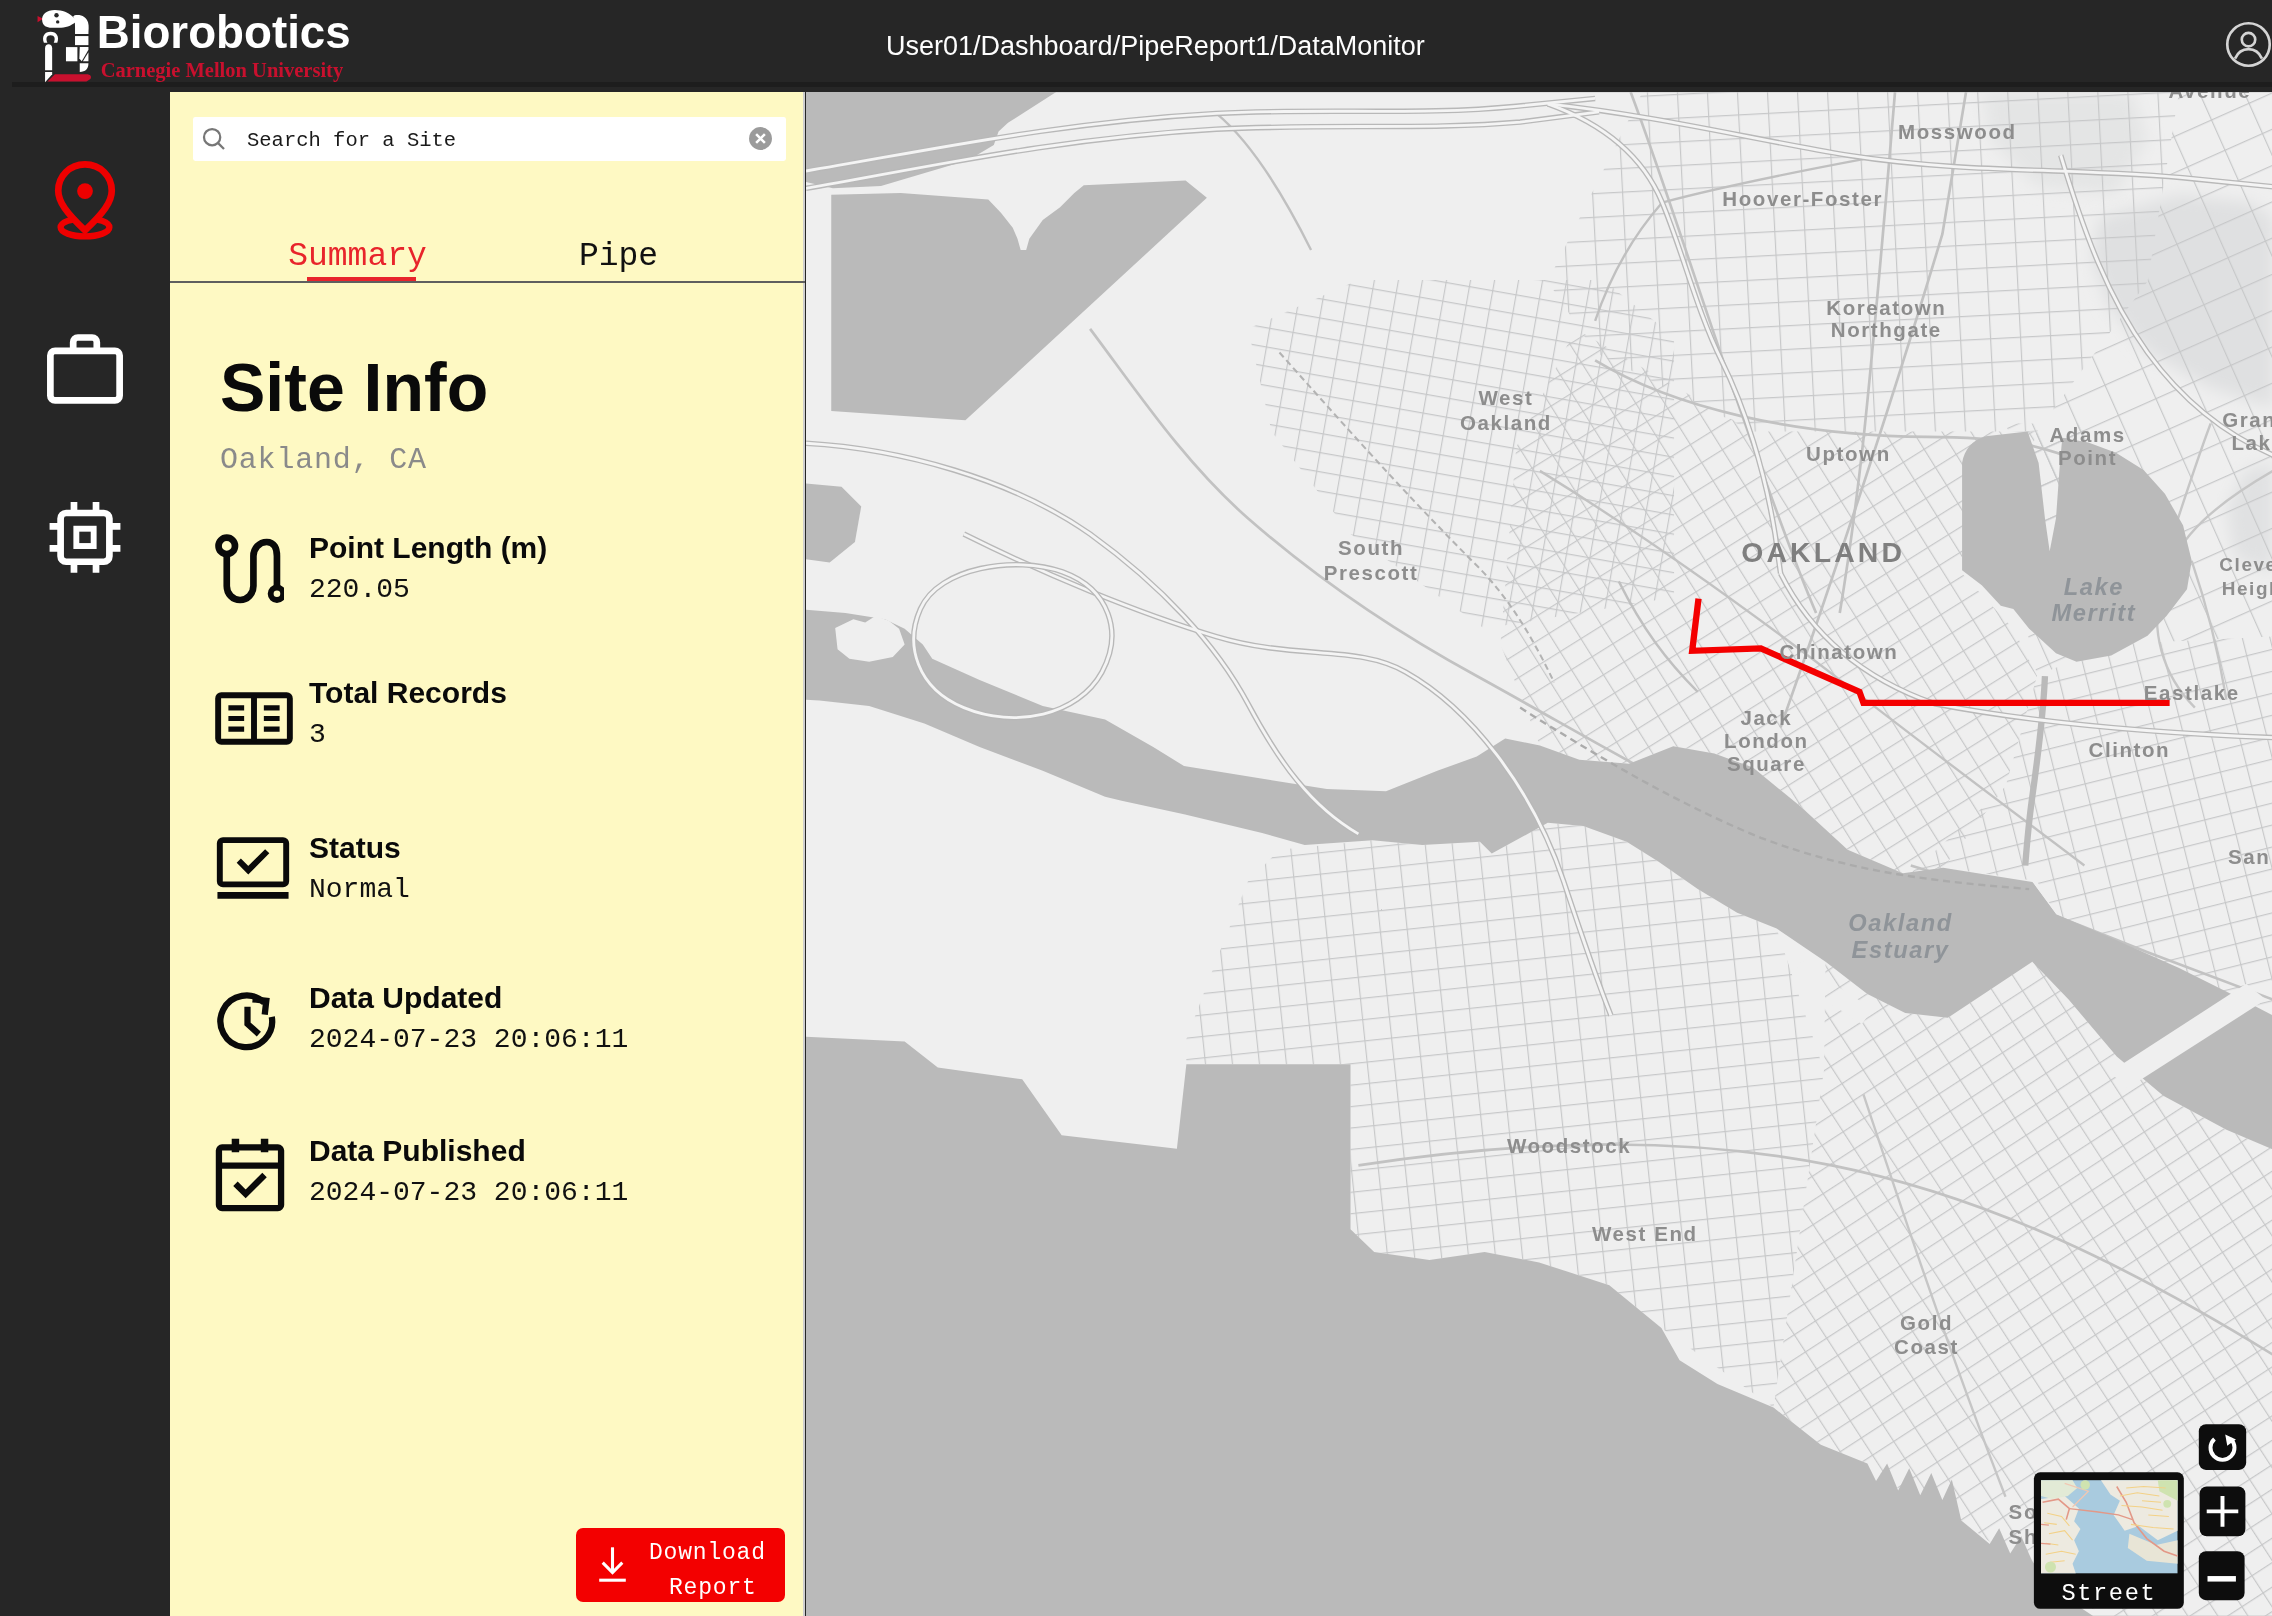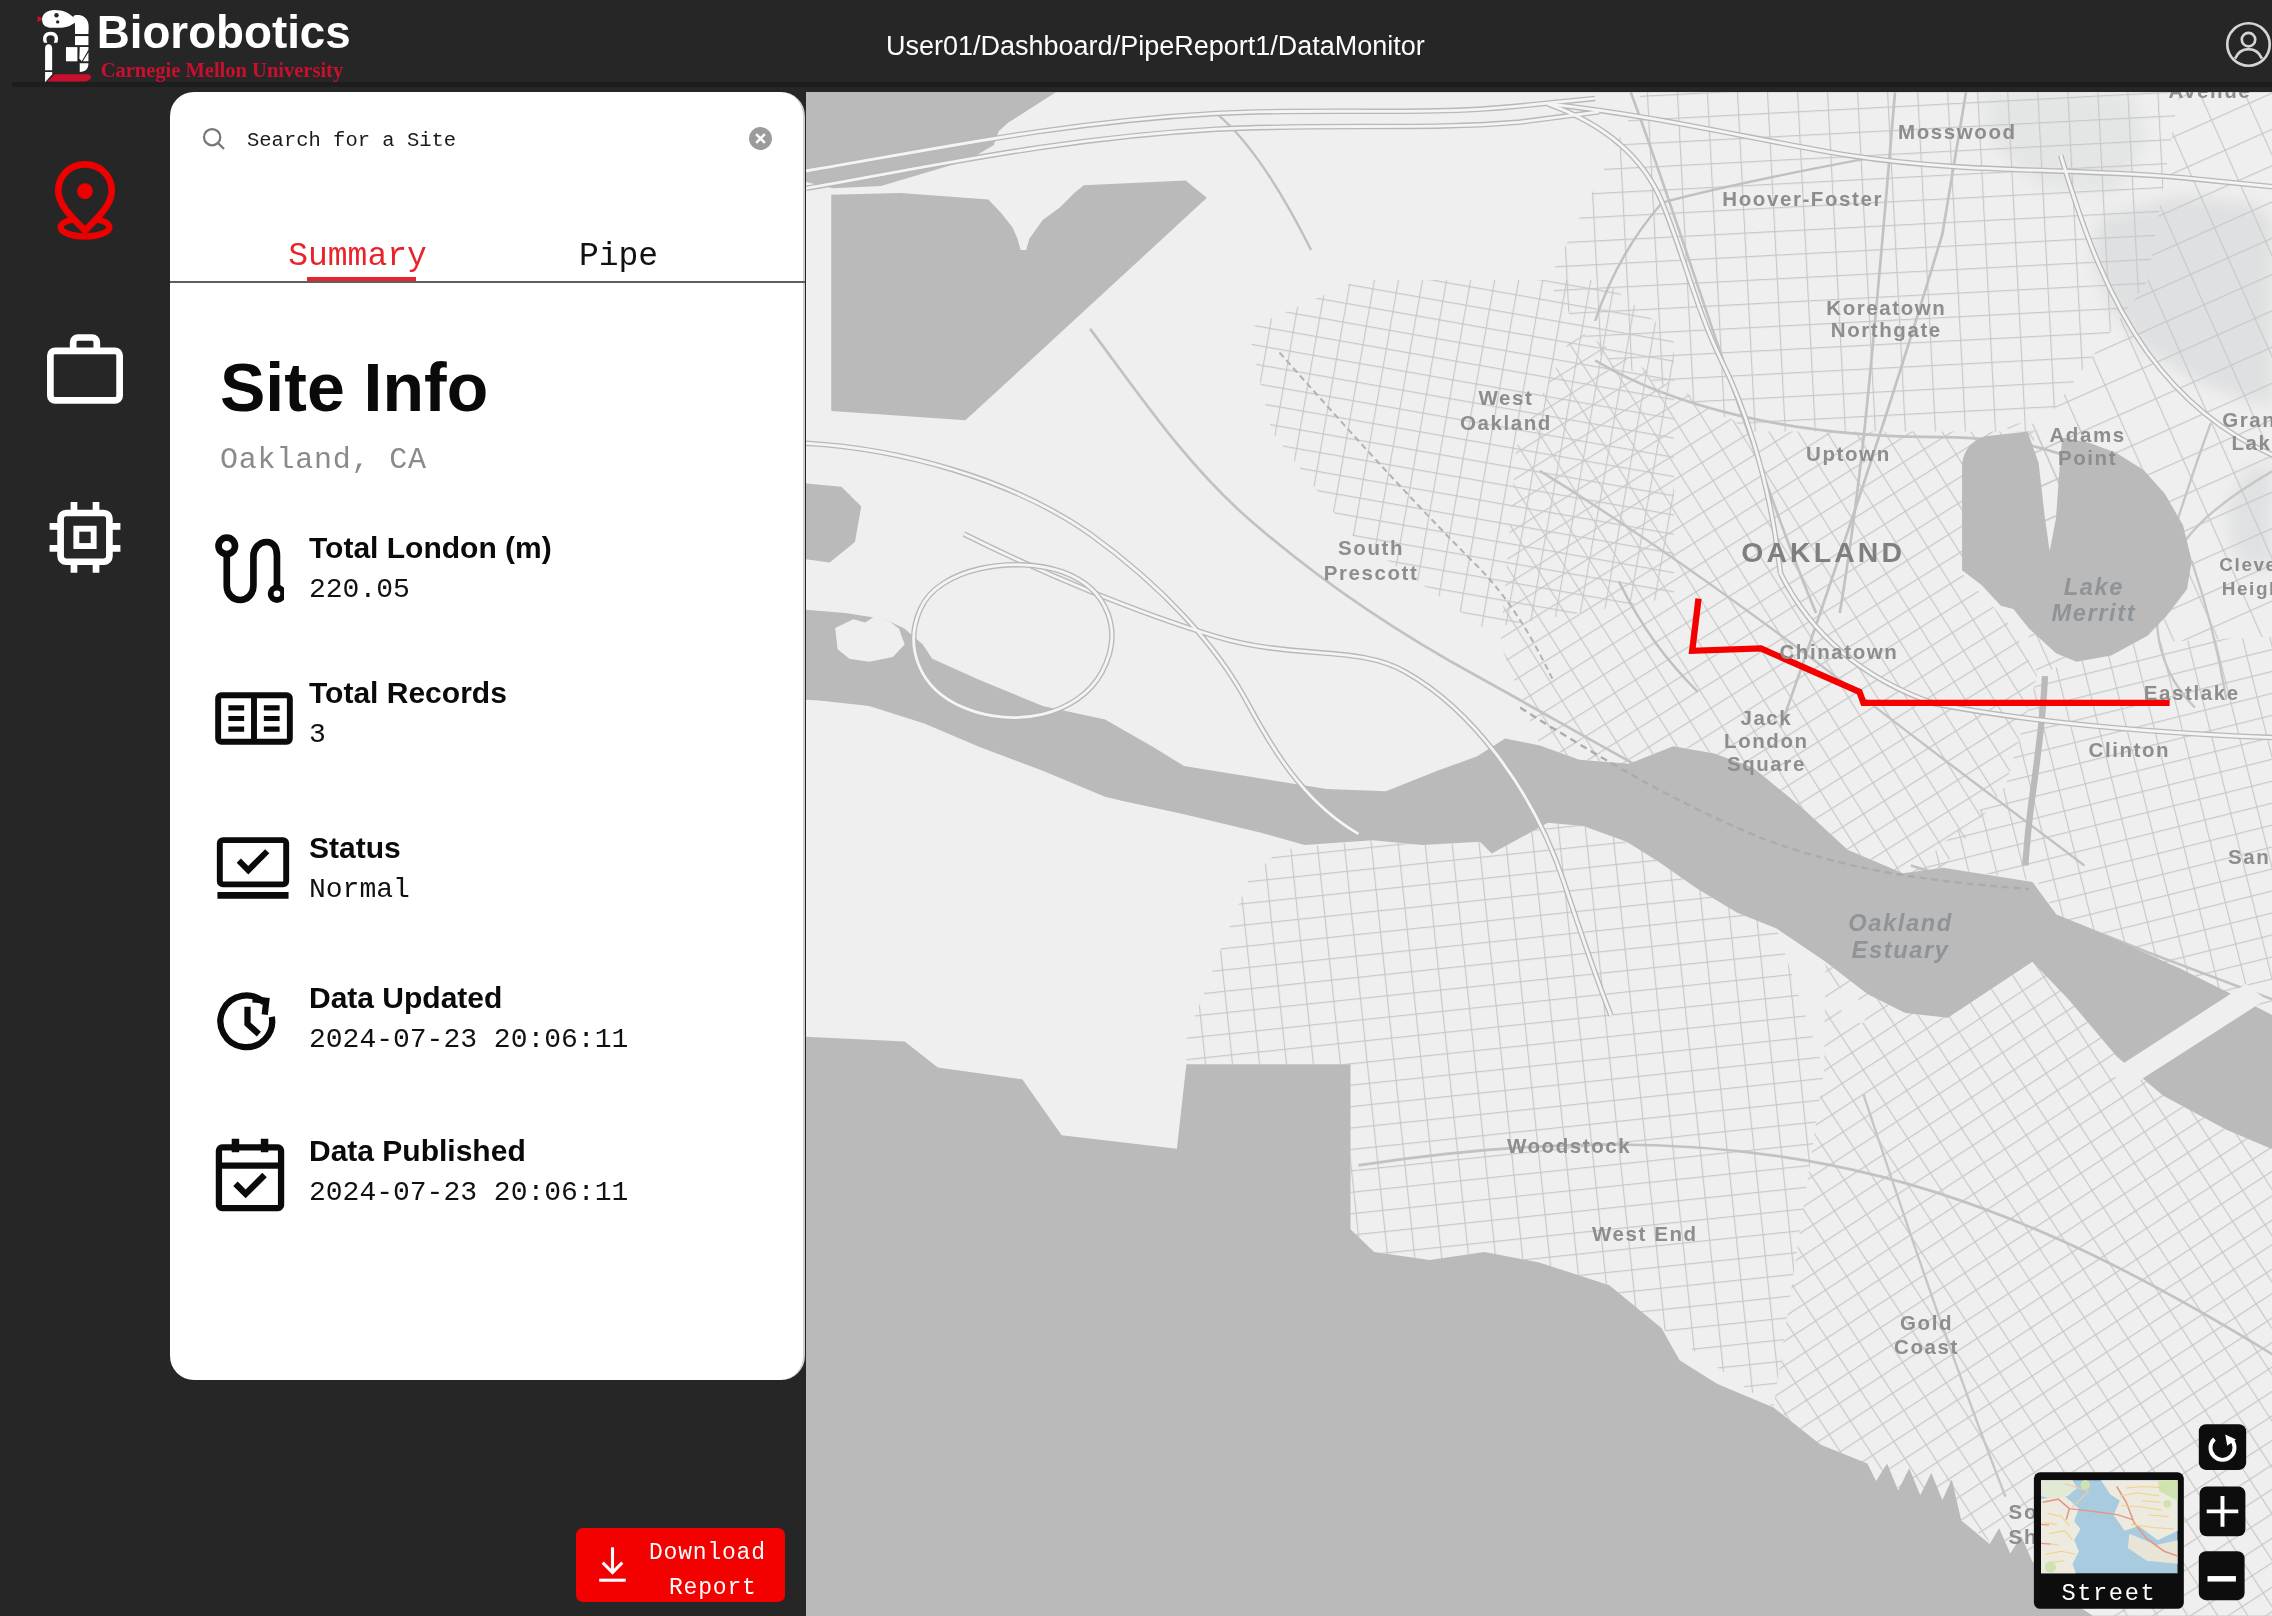--- a/index.html
+++ b/index.html
@@ -3,21 +3,21 @@
 <style>
 * { margin:0; padding:0; box-sizing:border-box; }
 html,body { width:2273px; height:1616px; overflow:hidden; background:#262626; }
 body { font-family:"Liberation Sans", sans-serif; position:relative; }
 .mono { font-family:"Liberation Mono", monospace; }
 #topbar { position:absolute; left:12px; top:0; width:2273px; height:87px; background:#262626; border-bottom:5.5px solid #1d1d1d; z-index:30; }
 #crumb { position:absolute; left:874px; top:31px; width:710px; color:#fdfdfd; font-size:27px; }
 #logo { position:absolute; left:24px; top:8px; }
 #avatar { position:absolute; left:2212px; top:20px; }
 #sidebar { position:absolute; left:0; top:87px; width:170px; height:1529px; background:#262626; z-index:20; }
-#panel { position:absolute; left:170px; top:92px; width:635px; height:1288px; background:#ffffff; z-index:10; border-right:2.4px solid #cfcfcf;border-radius:24px;}
+#panel { position:absolute; left:170px; top:92px; width:635px; height:1524px; background:#fef9c3; z-index:10; border-right:2.4px solid #cfcfcf;}
 #search { position:absolute; left:23px; top:24.5px; width:593px; height:44px; background:#ffffff; border-radius:2.4px; }
 #search .stext { position:absolute; left:54px; top:12px; font-size:20.5px; color:#1a1a1a; letter-spacing:0px;}
 #tabs { position:absolute; left:0px; top:146px; width:635px; }
 .tab { position:absolute; top:0; width:221px; text-align:center; font-size:33px; }
 #tab1 { left:77px; color:#e8242b; }
 #tab2 { left:338px; color:#111; }
 #tabuline { position:absolute; left:137px; top:39px; width:109px; height:4.7px; background:#e8242b; }
 #divider { position:absolute; left:0px; top:189px; width:635px; height:2.4px; background:#5f5f5f; }
 h1 { position:absolute; left:50px; top:256px; font-size:68px; color:#0a0a0a; font-weight:bold;}
 #loc { position:absolute; left:50px; top:351px; font-size:30px; color:#8a8a8a; letter-spacing:0.8px;}
@@ -96,21 +96,21 @@
     </div>
     <div id="divider"></div>
     <h1>Site Info</h1>
     <div id="loc" class="mono">Oakland, CA</div>
     <div class="row" style="top:439px">
       <div class="ic" style="top:0px"><svg width="69" height="80" viewBox="0 0 88 102" fill="none" stroke="#0a0a0a">
   <circle cx="15" cy="19" r="10.5" stroke-width="8.5"></circle>
   <path d="M15 29.5 L15 70 C15 80 22.5 88 32 88 C41.5 88 49 80 49 70 L49 32 C49 22 56.5 14 66 14 C75.5 14 79 22 79 32 L79 70" stroke-width="8.5"></path>
   <circle cx="79" cy="80" r="8" stroke-width="7.5"></circle>
 </svg></div>
-      <div class="lab">Total London (m)</div>
+      <div class="lab">Point Length (m)</div>
       <div class="val mono">220.05</div>
     </div>
     <div class="row" style="top:584px">
       <div class="ic" style="top:16px"><svg width="78" height="53" viewBox="0 0 99 67" fill="none" stroke="#0a0a0a">
   <rect x="4" y="4" width="91" height="59" rx="4" stroke-width="7.5"></rect>
   <path d="M49.5 4 L49.5 63" stroke-width="7.5"></path>
   <path d="M17 20 L37 20 M17 33.5 L37 33.5 M17 47 L37 47 M62 20 L82 20 M62 33.5 L82 33.5 M62 47 L82 47" stroke-width="6.5"></path>
 </svg></div>
       <div class="lab">Total Records</div>
       <div class="val mono">3</div>

